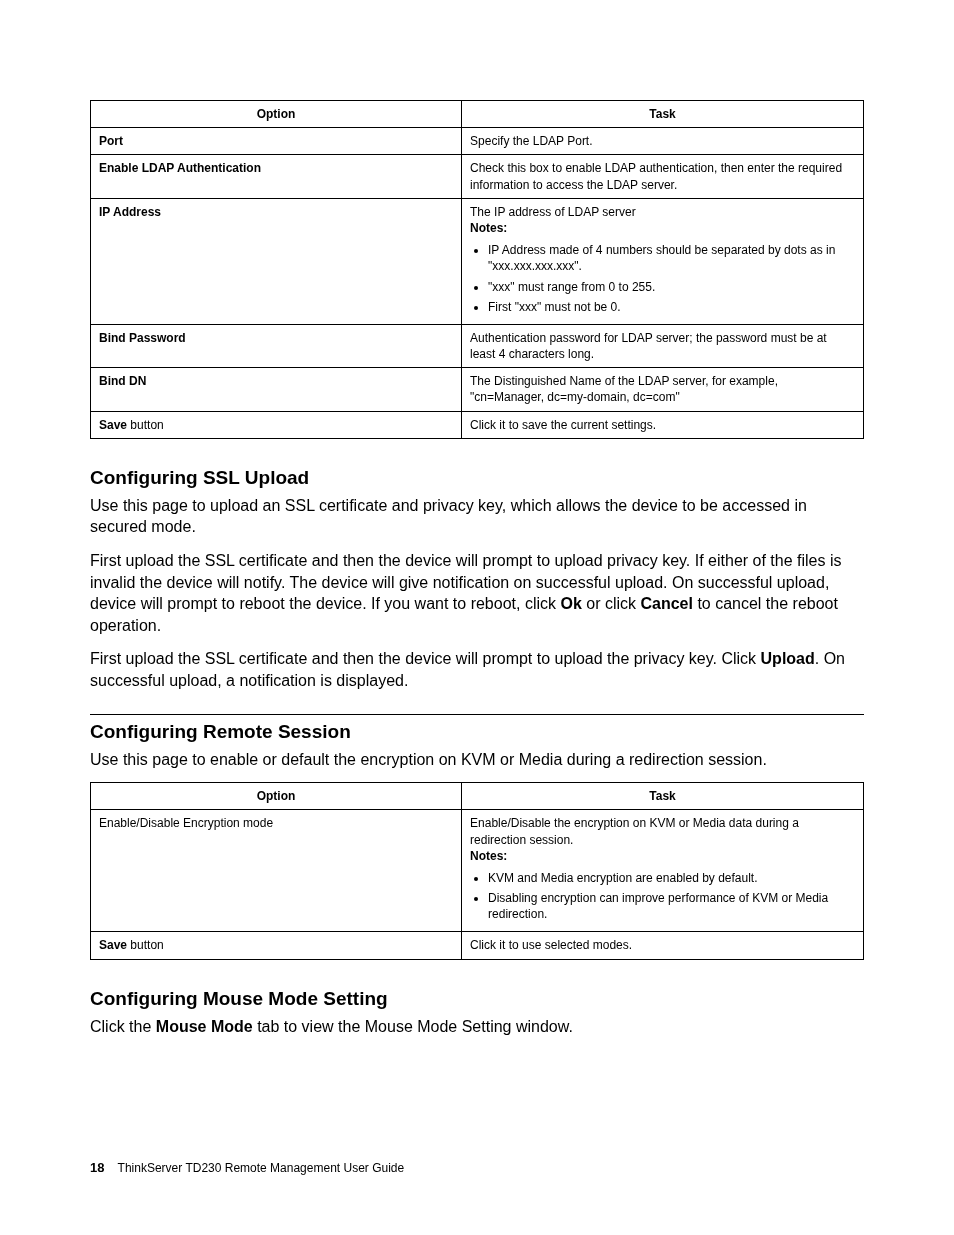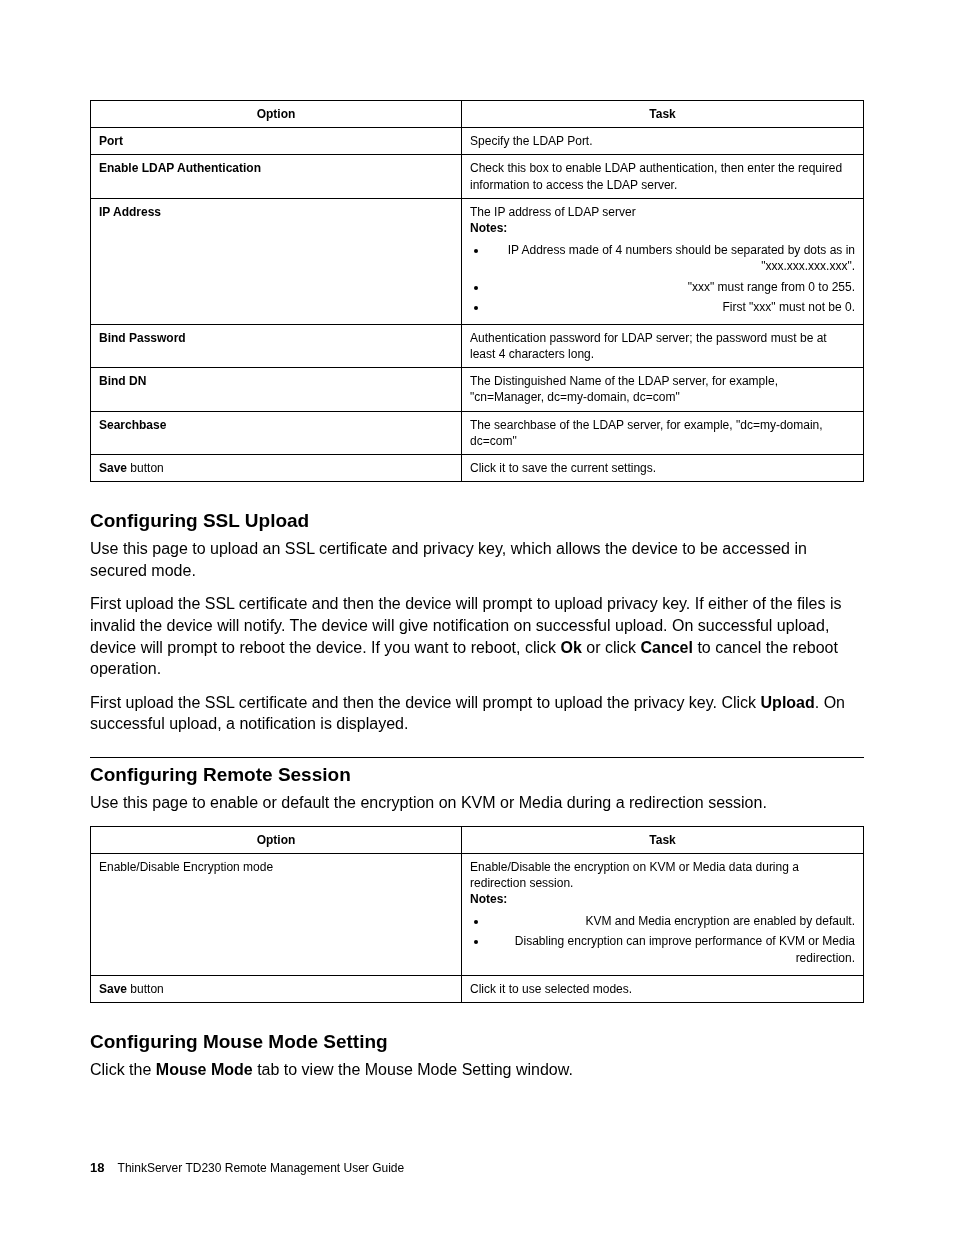--- a/index.html
+++ b/index.html
@@ -47,21 +47,20 @@
   }
   .b { font-weight: bold; }
   hr.rule {
     border: none;
     border-top: 1px solid #000;
     margin: 22px 0 6px 0;
   }
   ul.notes {
     margin: 6px 0 2px 0;
     padding-left: 18px;
-    text-align: right;
   }
   ul.notes li {
     margin: 4px 0;
   }
   .footer {
     position: absolute;
     bottom: 60px;
     left: 90px;
     font-size: 12px;
   }
@@ -108,24 +107,20 @@
           </ul>
         </td>
       </tr>
       <tr>
         <td><span class="b">Bind Password</span></td>
         <td>Authentication password for LDAP server; the password must be at least 4 characters long.</td>
       </tr>
       <tr>
         <td><span class="b">Bind DN</span></td>
         <td>The Distinguished Name of the LDAP server, for example, "cn=Manager, dc=my-domain, dc=com"</td>
-      </tr>
-      <tr>
-        <td><span class="b">Searchbase</span></td>
-        <td>The searchbase of the LDAP server, for example, "dc=my-domain, dc=com"</td>
       </tr>
       <tr>
         <td><span class="b">Save</span><span> button</span></td>
         <td>Click it to save the current settings.</td>
       </tr>
     </tbody>
   </table>
 
   <h2 class="section">Configuring SSL Upload</h2>
   <p class="body">Use this page to upload an SSL certificate and privacy key, which allows the device to be accessed in secured mode.</p>

